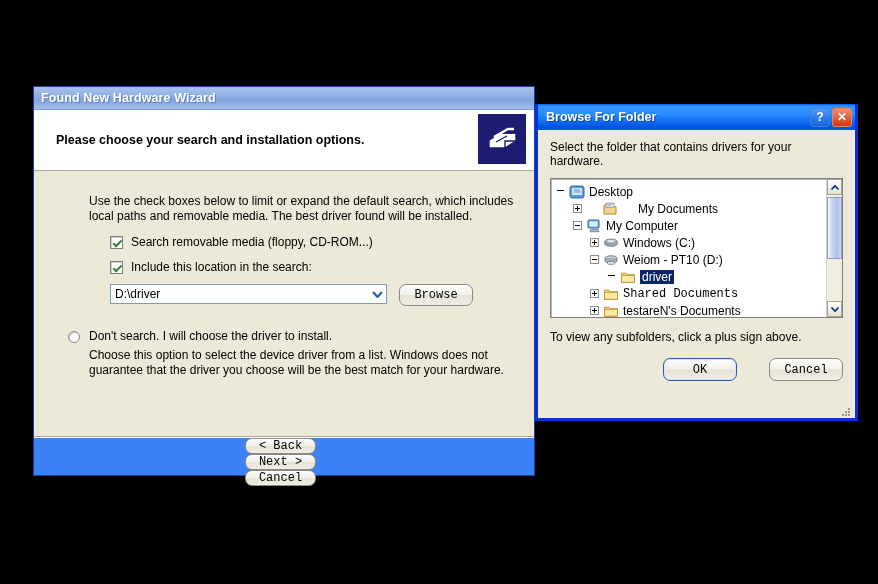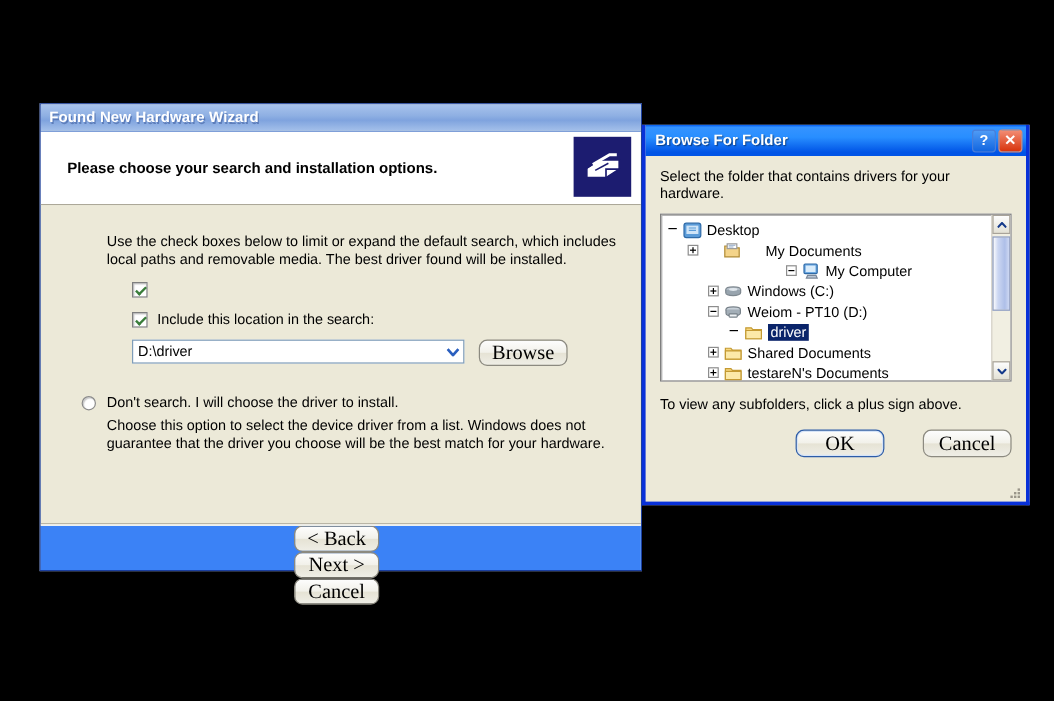--- a/index.html
+++ b/index.html
@@ -104,23 +104,23 @@
   #combo-value { font-size: 12px; color: #000; }
   #combo-arrow {
     width: 17px; height: 18px;
     display: flex; align-items: center; justify-content: center;
     flex: none;
   }
   .xp-btn {
     background: linear-gradient(to bottom, #fdfdfd 0%, #f2f1ea 48%, #e6e3d5 52%, #efeee6 100%);
     border: 1px solid #8c8a80;
     border-radius: 7px;
-    font-size: 17px; color: #000;
-    display: flex; align-items: center; justify-content: center;
-    font-family: Liberation Serif, serif;
+    font-size: 12px; color: #000;
+    display: flex; align-items: center; justify-content: center;
+    font-family: Liberation Mono, monospace;
     box-sizing: border-box;
   }
   #browse-btn { width: 74px; height: 22px; margin-left: 12px; }
 
   #sep {
     position: absolute; left: 0; right: 0; bottom: 0;
     border-top: 1px solid #aca899;
     border-bottom: 1px solid #ffffff;
   }
   #wizard-footer {
@@ -263,20 +263,21 @@
       </span>
     </div>
 
     <div id="wizard-body">
 
 
       <div class="desc">Use the check boxes below to limit or expand the default search, which includes local paths and removable media. The best driver found will be installed.</div>
 
       <div class="check-row">
         <span class="checkbox checked"></span>
+        <span class="check-label">Search removable media (floppy, CD-ROM...)</span>
       </div>
 
       <div class="check-row">
         <span class="checkbox checked"></span>
         <span class="check-label">Include this location in the search:</span>
       </div>
 
       <div id="loc-row">
         <div id="combo">
           <span id="combo-value">D:\driver</span>
@@ -330,21 +331,21 @@
             </div>
             <div class="t-row" style="padding-left: 17px; gap: 16px;">
               <span class="expander plus"></span>
               <span class="t-icon"><svg width="16" height="16" viewBox="0 0 16 16">
                   <path d="M2 4 h5 l1.4 1.6 H14 v7.4 H2 Z" fill="#f4d48a" stroke="#b08a33"></path>
                   <rect x="4" y="2.2" width="8" height="4" fill="#ffffff" stroke="#9a9a9a"></rect>
                   <path d="M5.2 3.4 h5.6 M5.2 4.8 h4" stroke="#8fa8c8" stroke-width="0.9"></path>
                 </svg></span>
               <span class="t-label">My Documents</span>
             </div>
-            <div class="t-row" style="padding-left: 17px; justify-content: center;">
+            <div class="t-row" style="padding-left: 17px;">
               <span class="expander"></span>
               <span class="t-icon"><svg width="16" height="16" viewBox="0 0 16 16">
                   <rect x="2" y="2" width="11" height="8" rx="1" fill="#6aa6e0" stroke="#2f6ba8"></rect>
                   <rect x="3.4" y="3.3" width="8.2" height="5.4" fill="#d9ecfb"></rect>
                   <path d="M5 11.5 h7 l1 2.2 H4 Z" fill="#b9c6d6" stroke="#7a8798"></path>
                 </svg></span>
               <span class="t-label">My Computer</span>
             </div>
             <div class="t-row" style="padding-left: 34px;">
               <span class="expander plus"></span>
@@ -365,21 +366,21 @@
               <span class="t-label">Weiom - PT10 (D:)</span>
             </div>
             <div class="t-row" style="padding-left: 51px;">
               <span class="expander none"></span>
               <span class="t-icon"><svg width="16" height="16" viewBox="0 0 16 16">
                   <path d="M1.5 4.2 h4.6 l1.3 1.5 H14.5 v7.6 H1.5 Z" fill="#f8d77f" stroke="#c49a33"></path>
                   <path d="M1.5 6.4 h13 v6.9 H1.5 Z" fill="#fce9a8" stroke="#c49a33"></path>
                 </svg></span>
               <span class="t-label selected">driver</span>
             </div>
-            <div class="t-row" style="padding-left: 34px;">
+            <div class="t-row" style="padding-left: 34px; font-family: Liberation Mono, monospace;">
               <span class="expander plus"></span>
               <span class="t-icon"><svg width="16" height="16" viewBox="0 0 16 16">
                   <path d="M1.5 4.2 h4.6 l1.3 1.5 H14.5 v7.6 H1.5 Z" fill="#f8d77f" stroke="#c49a33"></path>
                   <path d="M1.5 6.4 h13 v6.9 H1.5 Z" fill="#fce9a8" stroke="#c49a33"></path>
                 </svg></span>
               <span class="t-label">Shared Documents</span>
             </div>
             <div class="t-row" style="padding-left: 34px;">
               <span class="expander plus"></span>
               <span class="t-icon"><svg width="16" height="16" viewBox="0 0 16 16">

